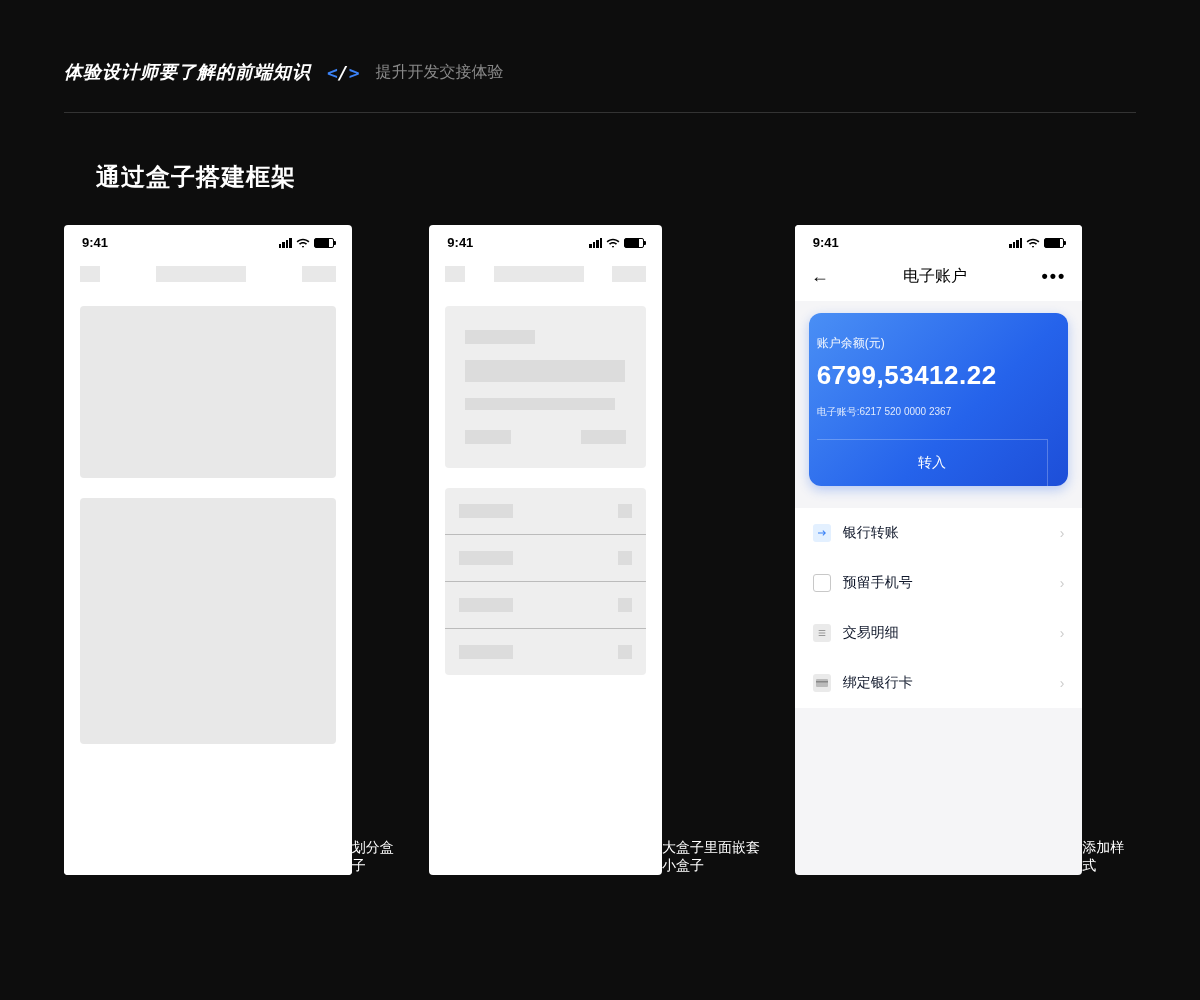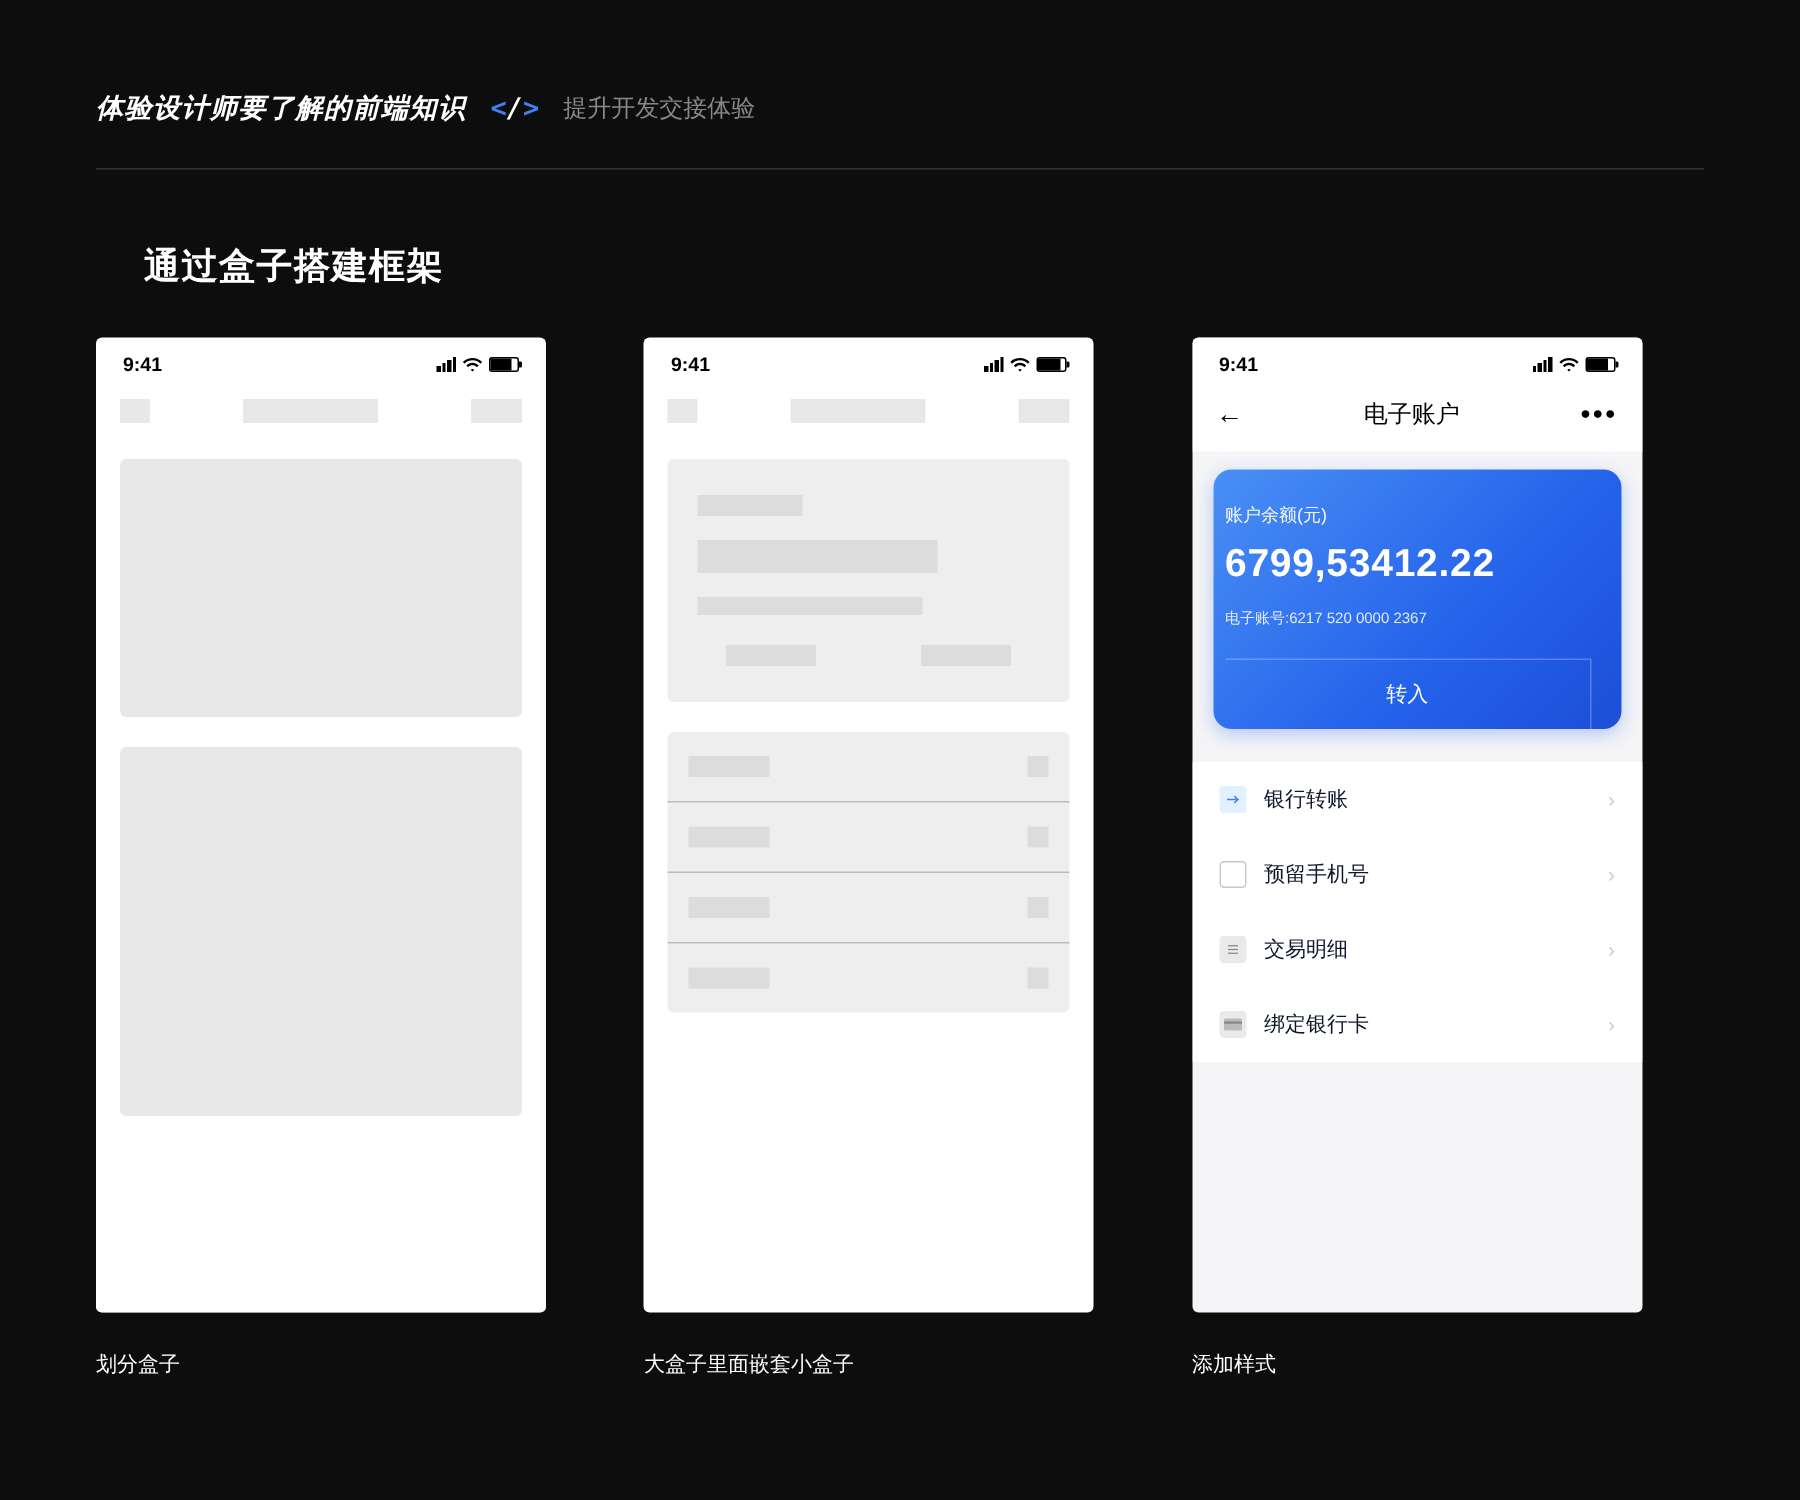--- a/index.html
+++ b/index.html
@@ -13,21 +13,21 @@
   }
   .wrap { padding:60px 64px 0 64px; }
   .header { display:flex; align-items:center; gap:16px; padding-bottom:28px; border-bottom:1px solid #333; }
   .header-title { font-size:18px; font-weight:700; font-style:italic; letter-spacing:1px; }
   .code-icon { font-family:monospace; font-size:18px; font-weight:700; font-style:italic; }
   .code-icon .blue { color:#3b82f6; }
   .code-icon .white { color:#fff; }
   .header-sub { color:#888; font-size:16px; }
   .section-title { font-size:24px; font-weight:600; margin-top:48px; margin-bottom:32px; letter-spacing:1px;margin-left:32px; }
   .phones { display:flex; gap:24px; }
-  .phone-col { flex:1; display:flex; flex-direction:column; align-items:flex-start; }
+  .phone-col { flex:1; display:flex; align-items:flex-end; }
   .phone {
     width:300px; height:650px;
     background:#fff;
     border-radius:4px;
     color:#000;
     overflow:hidden;
     display:flex;
     flex-direction:column;
   }
   .status-bar {

